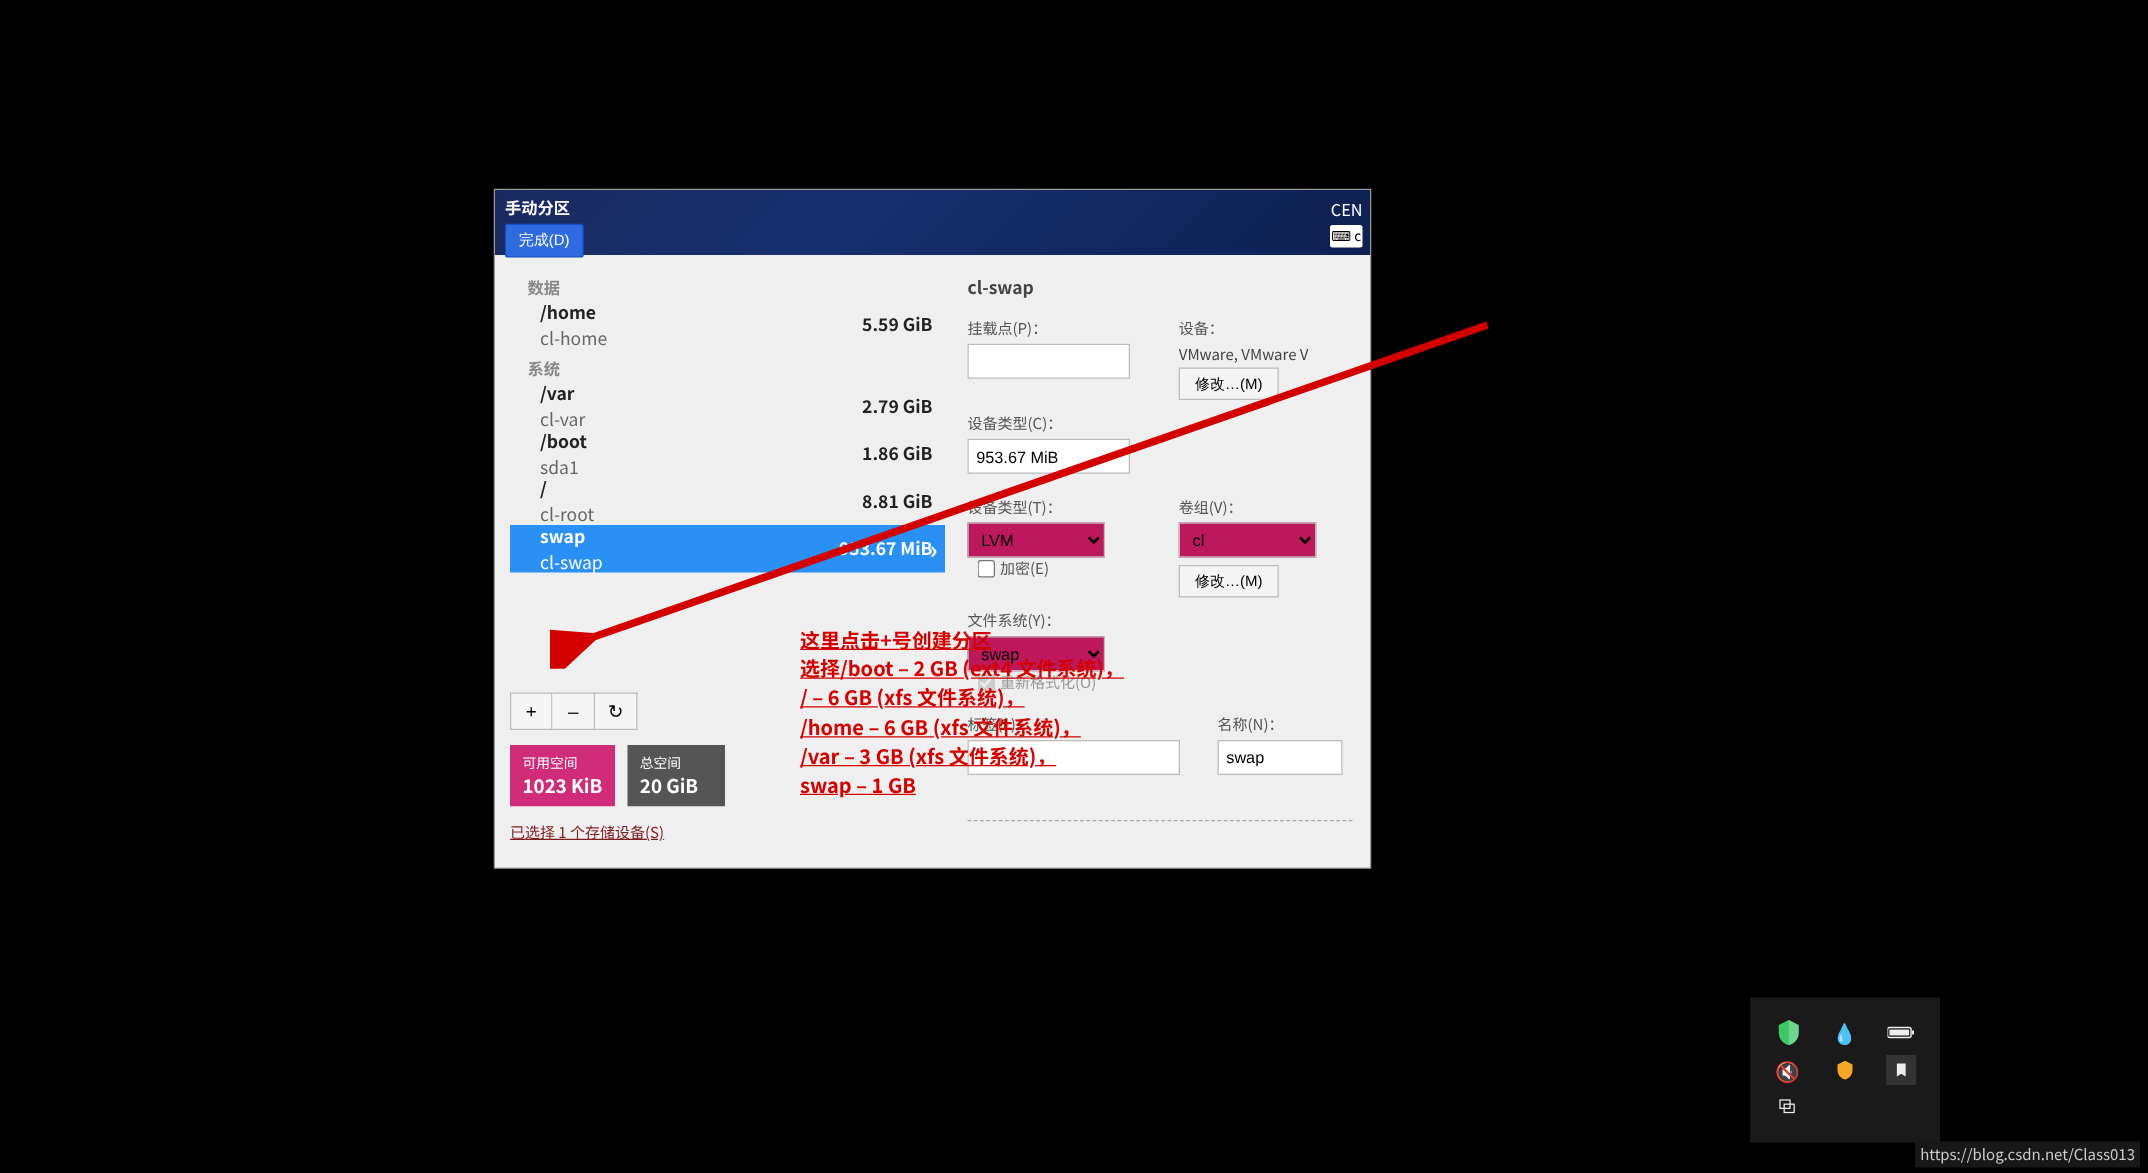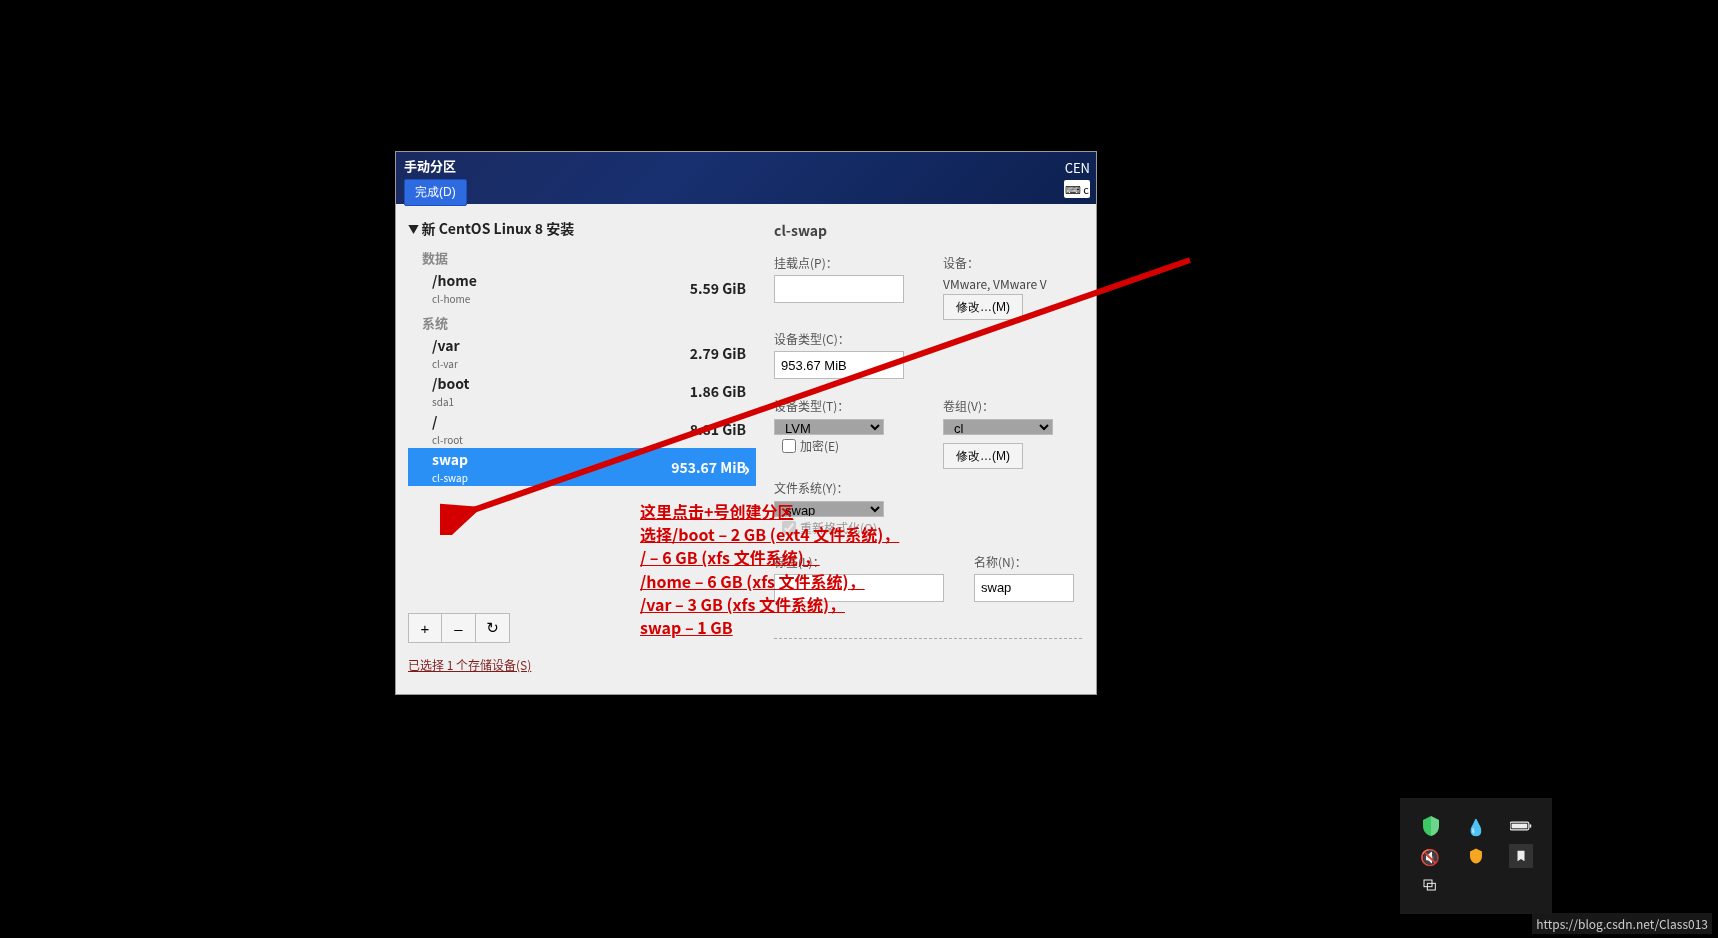--- a/index.html
+++ b/index.html
@@ -44,21 +44,21 @@
   .tree-head {
     font-size: 14px; font-weight:600; color:#222; padding:4px 0;
   }
   .tree-head::before { content:"▼ "; font-size:11px; }
   .cat { color:#888; font-size:13px; font-weight:600; margin:6px 0 2px 14px; }
   .row {
     display:flex; align-items:center; justify-content:space-between;
     padding:4px 10px 4px 24px; height:38px; position:relative;
   }
   .row .mnt { font-weight:600; font-size:14px; color:#222; }
-  .row .dev { font-size:10px; color:#666; display:block; margin-top:1px; }
+  .row .dev { font-size:14px; color:#666; display:block; margin-top:1px; }
   .row .sz { font-weight:600; font-size:14px; color:#222; }
   .row.selected {
     background:#2a90f5; color:#fff;
   }
   .row.selected .mnt, .row.selected .dev, .row.selected .sz { color:#fff; }
   .row.selected::after {
     content:"›"; position:absolute; right:6px; top:50%; transform:translateY(-50%);
     font-size:20px; font-weight:700; color:#fff;
   }
   .left-bottom { margin-top:auto; padding:10px 10px 10px 0; }
@@ -81,21 +81,21 @@
   .rightpane { flex:1; background:#efefef; padding:16px 14px 0 18px; position:relative; }
   .rp-title { font-size:14px; font-weight:600; color:#444; margin-bottom:14px; }
   .form-row { display:flex; gap:30px; margin-bottom:10px; }
   .fcol { flex:1; }
   .flabel { font-size:12px; color:#555; margin-bottom:4px; display:block; }
   .finput {
     width:130px; height:28px; border:1px solid #bbb; background:#fff;
     padding:0 6px; font-size:13px;
   }
   .fselect {
-    width:110px; height:16px; border:1px solid #bbb; background:#a3a3a3;
+    width:110px; height:28px; border:1px solid #bbb; background:#be185d;
     padding:0 6px; font-size:13px;
   }
   .fbtn {
     height:26px; padding:0 12px; border:1px solid #bbb; background:#f4f4f4;
     font-size:12px; cursor:pointer; margin-top:2px;
   }
   .chk-wrap { display:inline-flex; align-items:center; gap:4px; font-size:12px; color:#555; margin-left:8px;}
   .chk { width:14px; height:14px; }
   .hr {
     border:none; border-top:1px dashed #aaa; margin:36px 0 4px 0;
@@ -132,21 +132,20 @@
 <div class="installer">
   <div class="header">
     <div class="title">手动分区</div>
     <button class="done-btn">完成(D)</button>
     <div class="header-right">CEN</div>
     <div class="header-icon">⌨ c</div>
   </div>
   <div class="body">
 
     <div class="leftpane">
-      <div class="tree-head">新 CentOS Linux 8 安装</div>
       <div class="cat">数据</div>
       <div class="row">
         <div>
           <span class="mnt">/home</span>
           <span class="dev">cl-home</span>
         </div>
         <span class="sz">5.59 GiB</span>
       </div>
       <div class="cat">系统</div>
       <div class="row">
@@ -176,20 +175,30 @@
           <span class="dev">cl-swap</span>
         </div>
         <span class="sz">953.67 MiB</span>
       </div>
 
       <div class="left-bottom">
         <div class="btnrow">
           <button>+</button>
           <button>–</button>
           <button>↻</button>
+        </div>
+        <div class="space-boxes">
+          <div class="sbox free">
+            <div class="lbl">可用空间</div>
+            <div class="val">1023 KiB</div>
+          </div>
+          <div class="sbox total">
+            <div class="lbl">总空间</div>
+            <div class="val">20 GiB</div>
+          </div>
         </div>
         <a class="storage-link">已选择 1 个存储设备(S)</a>
       </div>
     </div>
 
     <div class="rightpane">
       <div class="rp-title">cl-swap</div>
 
       <div class="form-row">
         <div class="fcol">

